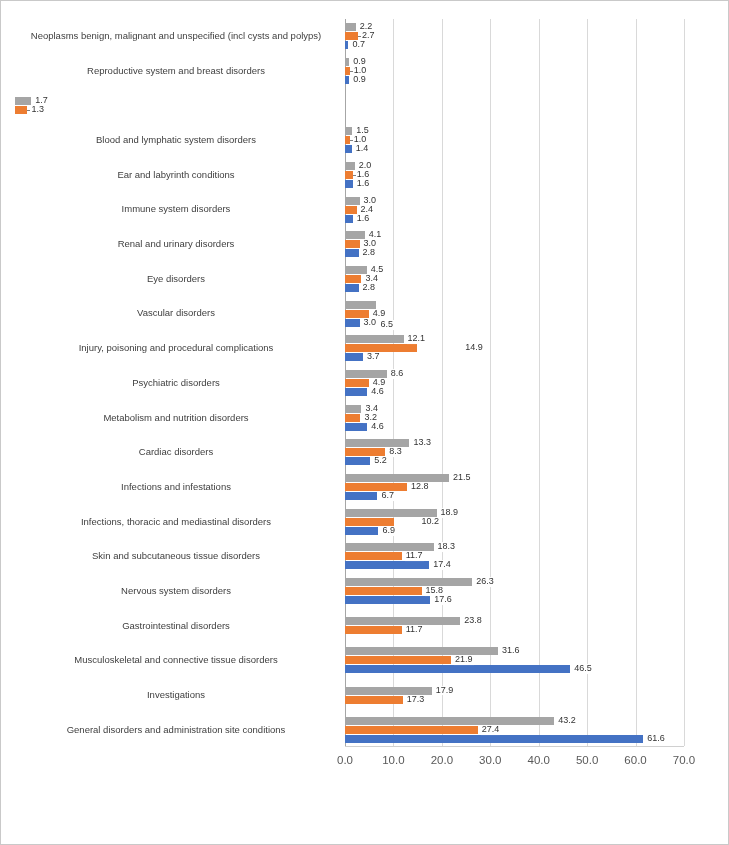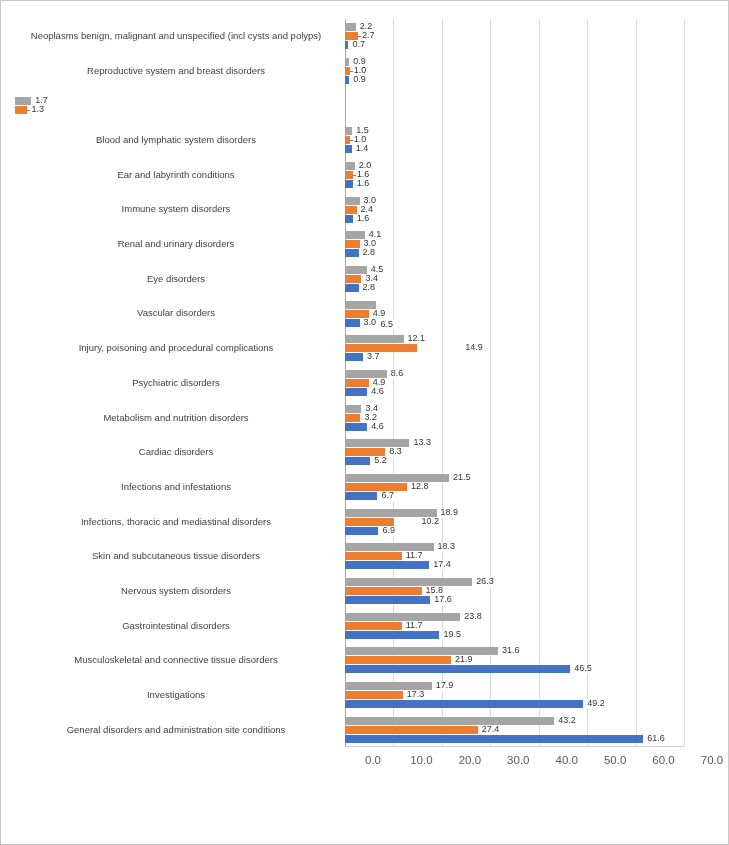--- a/index.html
+++ b/index.html
@@ -78,21 +78,20 @@
   }
 
   .x-axis { position: relative; margin-left: 330px; margin-right: 30px; height: 26px; }
   .tick {
     position: absolute;
     top: 7px;
     transform: translateX(-50%);
     font-size: 11.5px;
     color: #595959;
     white-space: nowrap;
-    margin-left: 28px;
   }
 
   .legend {
     display: flex;
     justify-content: center;
     align-items: center;
     gap: 20px;
     margin-top: 16px;
     height: 18px;
   }
@@ -408,24 +407,20 @@
           <div class="cat-label">Gastrointestinal disorders</div>
           <div class="bars">
             <div class="bar-line">
               <div class="bar" style="width: 34%; background: rgb(165, 165, 165);"></div>
               <span class="val" style="left: calc(34% + 3px);">23.8</span>
             </div>
             <div class="bar-line">
               <div class="bar" style="width: 16.7143%; background: rgb(237, 125, 49);"></div>
               <span class="val" style="left: calc(16.7143% + 3px);">11.7</span>
             </div>
-            <div class="bar-line">
-              <div class="bar" style="width: 27.8571%; background: rgb(68, 114, 196);"></div>
-              <span class="val" style="left: calc(27.8571% + 3px);">19.5</span>
-            </div>
           </div>
         </div>
         <div class="row">
           <div class="cat-label">Musculoskeletal and connective tissue disorders</div>
           <div class="bars">
             <div class="bar-line">
               <div class="bar" style="width: 45.1429%; background: rgb(165, 165, 165);"></div>
               <span class="val" style="left: calc(45.1429% + 3px);">31.6</span>
             </div>
             <div class="bar-line">
@@ -441,24 +436,20 @@
         <div class="row">
           <div class="cat-label">Investigations</div>
           <div class="bars">
             <div class="bar-line">
               <div class="bar" style="width: 25.5714%; background: rgb(165, 165, 165);"></div>
               <span class="val" style="left: calc(25.5714% + 3px);">17.9</span>
             </div>
             <div class="bar-line">
               <div class="bar" style="width: 17%; background: rgb(237, 125, 49);"></div>
               <span class="val" style="left: calc(17% + 3px);">17.3</span>
-            </div>
-            <div class="bar-line">
-              <div class="bar" style="width: 70.2857%; background: rgb(68, 114, 196);"></div>
-              <span class="val" style="left: calc(70.2857% + 3px);">49.2</span>
             </div>
           </div>
         </div>
         <div class="row">
           <div class="cat-label">General disorders and administration site conditions</div>
           <div class="bars">
             <div class="bar-line">
               <div class="bar" style="width: 61.7143%; background: rgb(165, 165, 165);"></div>
               <span class="val" style="left: calc(61.7143% + 3px);">43.2</span>
             </div>

